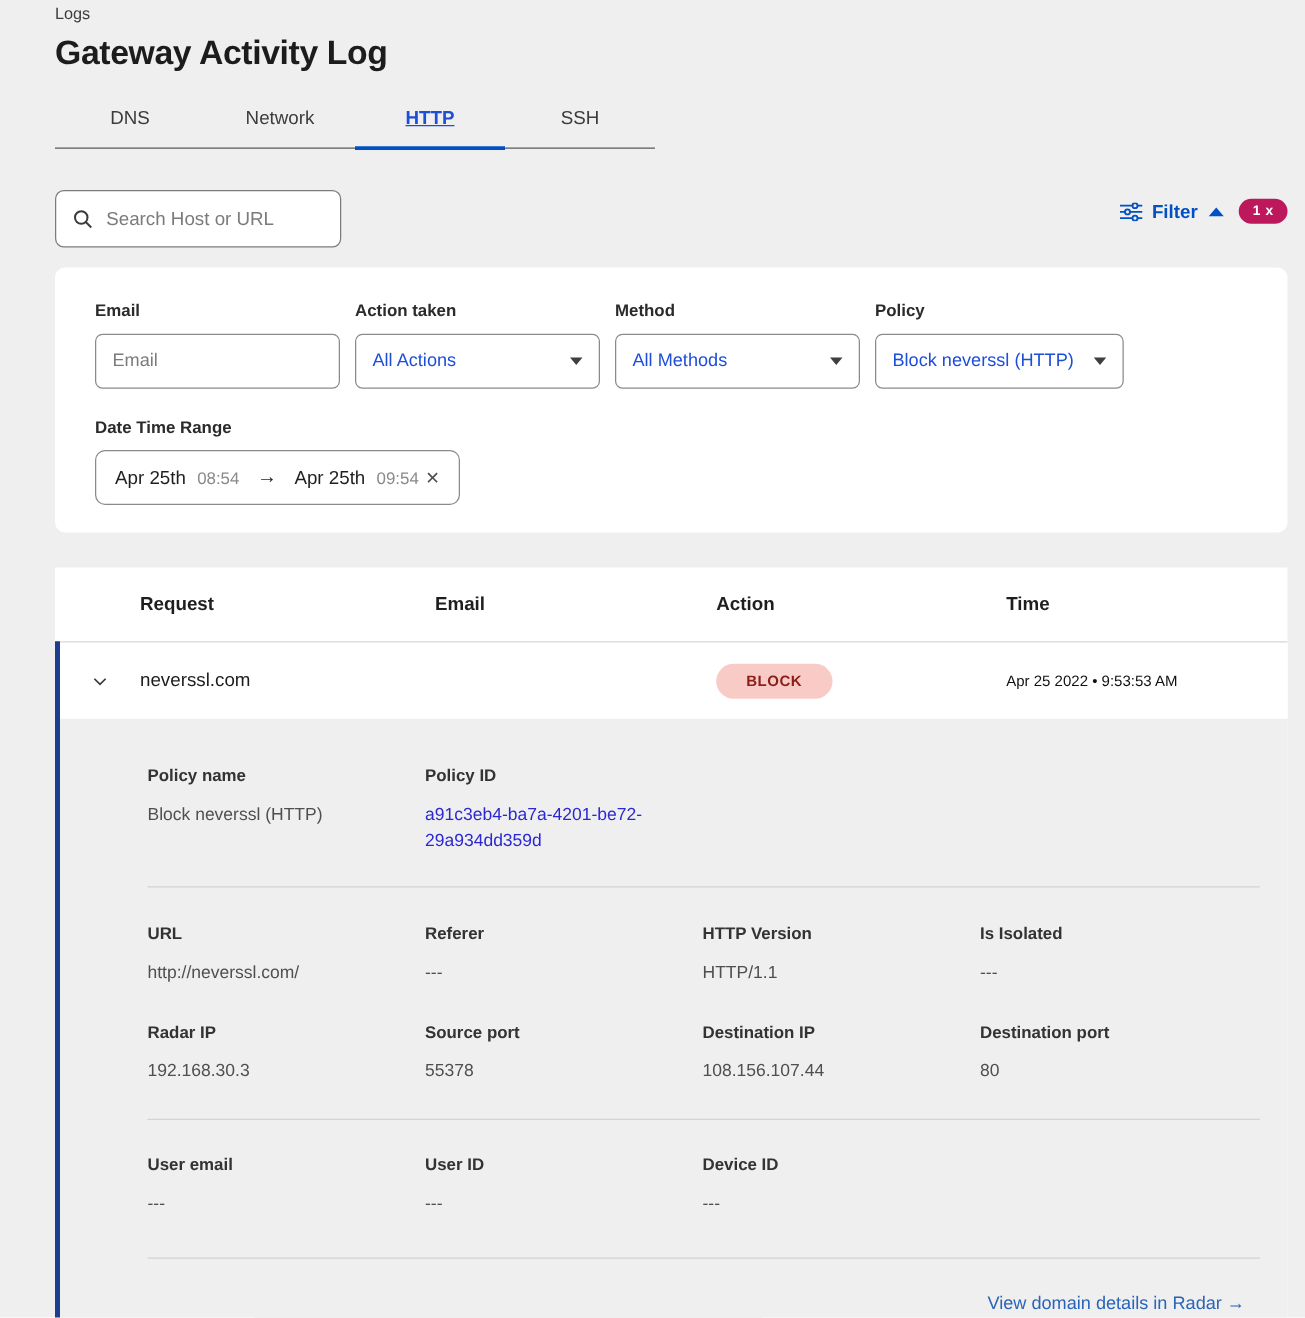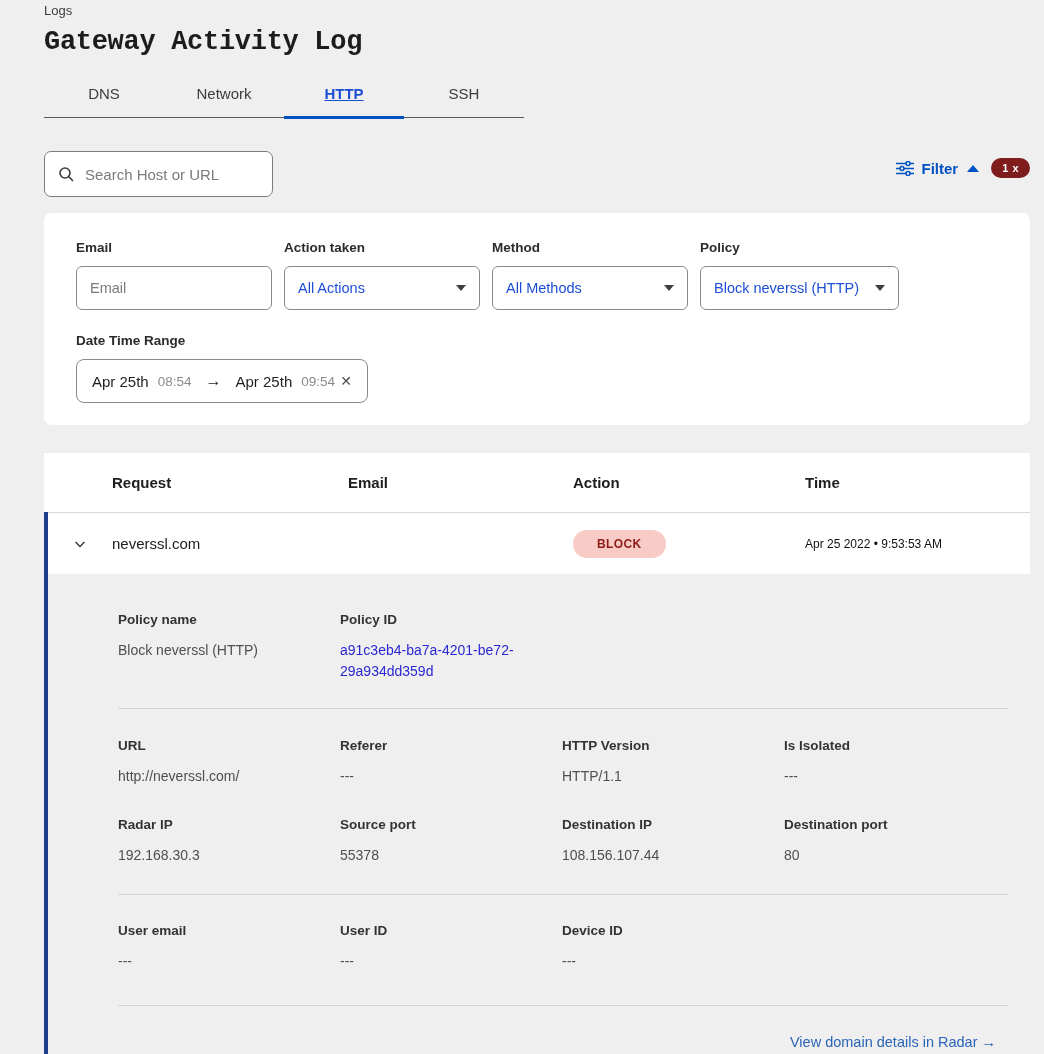--- a/index.html
+++ b/index.html
@@ -8,38 +8,38 @@
     background:#efefef;
     font-family:"Liberation Sans", sans-serif;
     color:#1e1e1e;
     position:relative;
     overflow:hidden;
   }
   .content { position:absolute; left:44px; top:0; width:986px; }
 
   
   .breadcrumb { padding-top:3px; font-size:13px; color:#3d3d3d; }
-  .page-title { margin-top:9px; font-size:27px; font-weight:700; letter-spacing:-0.3px; color:#1c1c1c;font-family:Liberation Mono, monospace; }
+  .page-title { margin-top:9px; font-size:27px; font-weight:700; letter-spacing:-0.3px; color:#1c1c1c; }
 
   
   .tabs { margin-top:17px; width:480px; display:flex; border-bottom:1px solid #5a5a5a; position:relative; }
   .tab { width:120px; text-align:center; padding:11px 0 15px; font-size:15px; color:#3c3c3c; cursor:pointer; position:relative; }
   .tab.active { color:#1d4ed8; font-weight:700;text-decoration:underline; }
   .tab.active::after { content:""; position:absolute; left:0; right:0; bottom:-2px; height:3px; background:#0051c3; }
 
   
   .toolbar { position:relative; margin-top:33px; height:46px; }
   .search-box { width:229px; height:46px; background:#fff; border:1px solid #7c7c7c; border-radius:7px; display:flex; align-items:center; padding:0 13px; }
   .search-box svg { flex:0 0 auto; }
   .search-box input { border:none; outline:none; background:transparent; margin-left:10px; width:100%; font-size:15px; font-family:"Liberation Sans",sans-serif; color:#1e1e1e; }
   .search-box input::placeholder { color:#7b7b7b; }
   .filter-controls { position:absolute; right:0; top:7px; display:flex; align-items:center; }
   .filter-label { color:#0051c3; font-weight:700; font-size:15px; margin:0 9px 0 8px; cursor:pointer; }
   .caret-up { width:0; height:0; border-left:6px solid transparent; border-right:6px solid transparent; border-bottom:7px solid #0051c3; margin-right:12px; cursor:pointer; }
-  .count-badge { background:#7f1d1d; color:#fff; font-size:11px; font-weight:700; border-radius:10px; padding:4px 11px; letter-spacing:0.5px; cursor:pointer; }
+  .count-badge { background:#be185d; color:#fff; font-size:11px; font-weight:700; border-radius:10px; padding:4px 11px; letter-spacing:0.5px; cursor:pointer; }
 
   
   .filter-panel { margin-top:16px; background:#fff; border-radius:8px; padding:27px 32px 30px; height:212px; }
   .fp-row { display:flex; gap:12px; }
   .fp-field { width:196px; }
   .fp-label { font-weight:700; font-size:13.5px; color:#2b2b2b; margin-bottom:11px; }
   .fp-input, .fp-select { height:44px; border:1px solid #8a8a8a; border-radius:6px; background:#fff; display:flex; align-items:center; padding:0 13px; font-size:14.5px; }
   .fp-input input { border:none; outline:none; width:100%; font-size:14.5px; font-family:"Liberation Sans",sans-serif; }
   .fp-input input::placeholder { color:#7b7b7b; }
   .fp-select { justify-content:space-between; color:#1d4ed8; cursor:pointer;text-align:center; }

